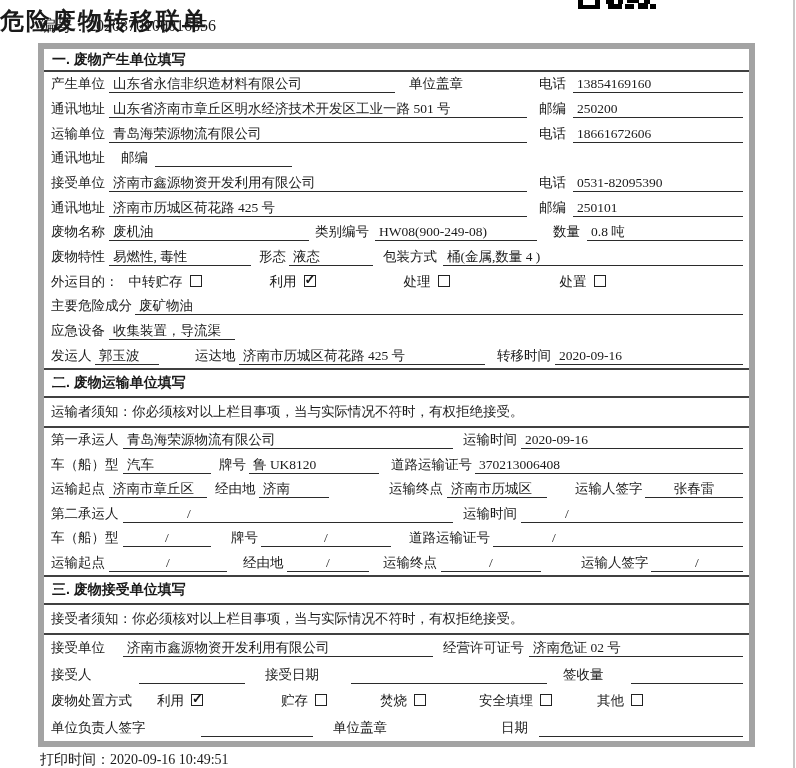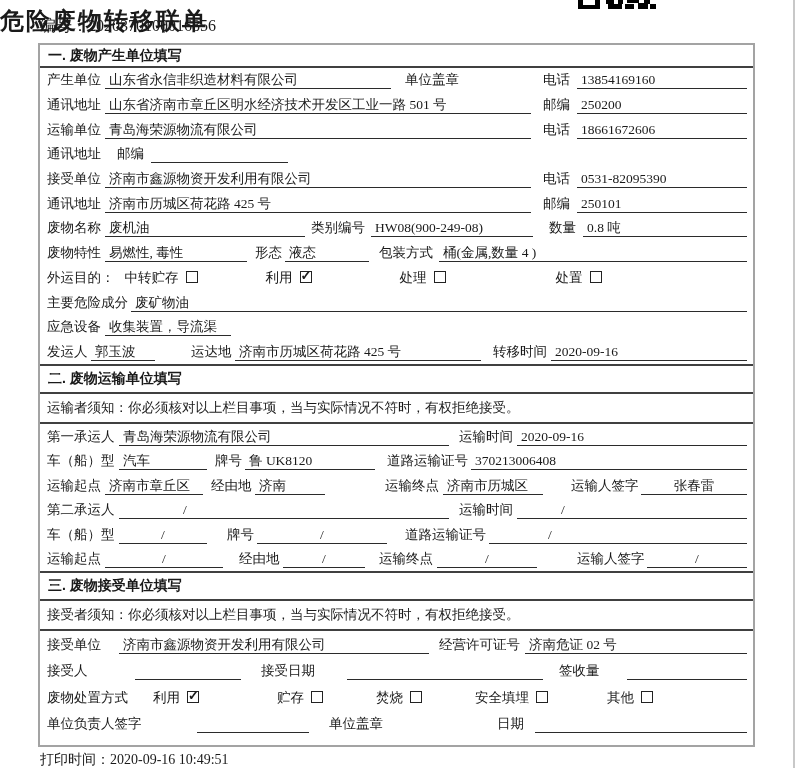--- a/index.html
+++ b/index.html
@@ -4,21 +4,21 @@
 <style>
   html,body{margin:0;padding:0;background:#fff;}
   .page{position:relative;width:796px;height:768px;background:#ffffff;overflow:hidden;
         font-family:"Liberation Serif","DejaVu Serif",serif;color:#1a1a1a;}
   .page-edge{position:absolute;top:0;right:1px;width:2px;height:768px;background:#c8c8c8;}
   .serial{position:absolute;left:40px;top:16px;font-size:16px;white-space:nowrap;}
   .doc-title{position:absolute;left:0;right:0;top:5px;text-align:left;font-size:24px;font-weight:bold;
              font-family:"Liberation Sans","DejaVu Sans",sans-serif;letter-spacing:2px;}
   .qr{position:absolute;left:578px;top:0;}
   .form{position:absolute;left:38px;top:43px;width:717px;height:704px;box-sizing:border-box;
-        border:2px solid #a3a3a3;display:flex;flex-direction:column;}
+        border:6px solid #a3a3a3;display:flex;flex-direction:column;}
   .sec-h{flex:0 1 auto;display:flex;align-items:center;padding-left:8px;font-size:14px;font-weight:bold;
          font-family:"Liberation Sans","DejaVu Sans",sans-serif;border-bottom:2px solid #404040;}
   .sec-h.mid{border-top:2px solid #404040;}
   .notice{flex:0 1 auto;display:flex;align-items:center;padding-left:7px;font-size:13.5px;
           border-bottom:2px solid #404040;white-space:nowrap;}
   .row{flex:0 1 auto;display:flex;align-items:center;padding:0 6px 0 7px;font-size:13.5px;}
   .row>*{white-space:nowrap;flex:0 0 auto;}
   .lbl{display:inline-block;}
   .ul{display:inline-block;border-bottom:1px solid #2b2b2b;height:18px;line-height:18px;
       padding:0 4px;box-sizing:border-box;overflow:hidden;}
@@ -248,21 +248,21 @@
           <span class="cb"></span>
         </span>
       <span class="opt" style="margin-left:53px">
           <span>焚烧</span>
           <span class="cb"></span>
         </span>
       <span class="opt" style="margin-left:53px">
           <span>安全填埋</span>
           <span class="cb"></span>
         </span>
-      <span class="opt" style="margin-left:59px">
+      <span class="opt" style="margin-left:45px">
           <span>其他</span>
           <span class="cb"></span>
         </span>
     </div>
 
     <div class="row" style="height:26.5px">
       <span class="lbl" style="width:98px">单位负责人签字</span>
       <span class="ul" style="margin-left:52px;width:112px"></span>
       <span class="lbl" style="margin-left:20px;width:58px">单位盖章</span>
       <span class="lbl" style="margin-left:110px;width:30px">日期</span>

